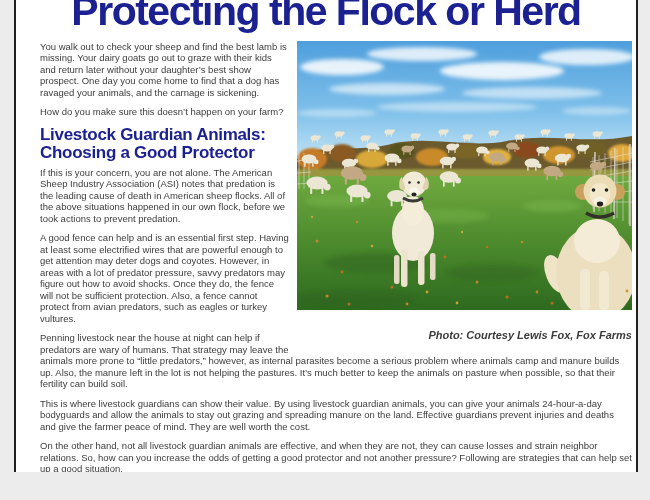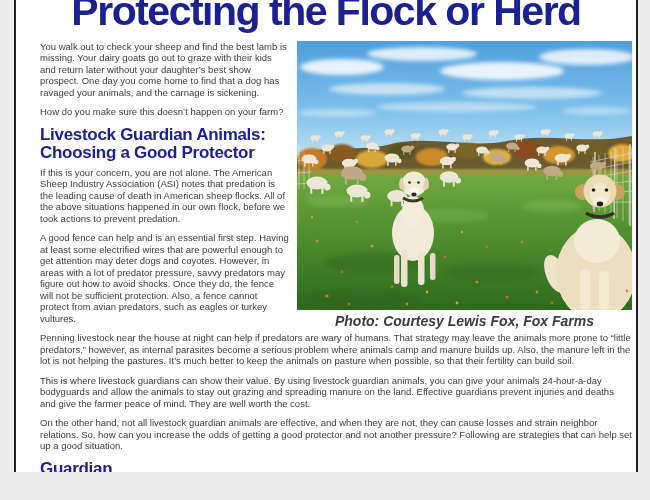--- a/index.html
+++ b/index.html
@@ -23,22 +23,22 @@
   h1.title{
     color:var(--heading-blue);
     font-size:41px;font-weight:700;line-height:1;
     letter-spacing:-1.5px;text-align:center;
     margin:-9px 0 0 0;white-space:nowrap;
   }
   .content{margin:9px 4px 0 24px;}
   .photo-block{float:right;width:335px;margin:0 0 3px 8px;}
   .photo-block svg{display:block;width:335px;height:269px;}
   .caption{
-    font-size:14px;font-weight:700;font-style:italic;
-    color:#3b3b3b;text-align:center;margin-top:3px;
+    font-size:11px;font-weight:700;font-style:italic;
+    color:#3b3b3b;text-align:right;margin-top:19px;
   }
   p.body{
     font-size:9.5px;line-height:1.21;color:var(--body-text);
     margin:0 0 8px 0;text-align:left;
   }
   h2.section{
     color:var(--heading-blue);
     font-size:17px;font-weight:700;line-height:1.09;
     margin:2px 0 4px 0;letter-spacing:-0.3px;
   }

